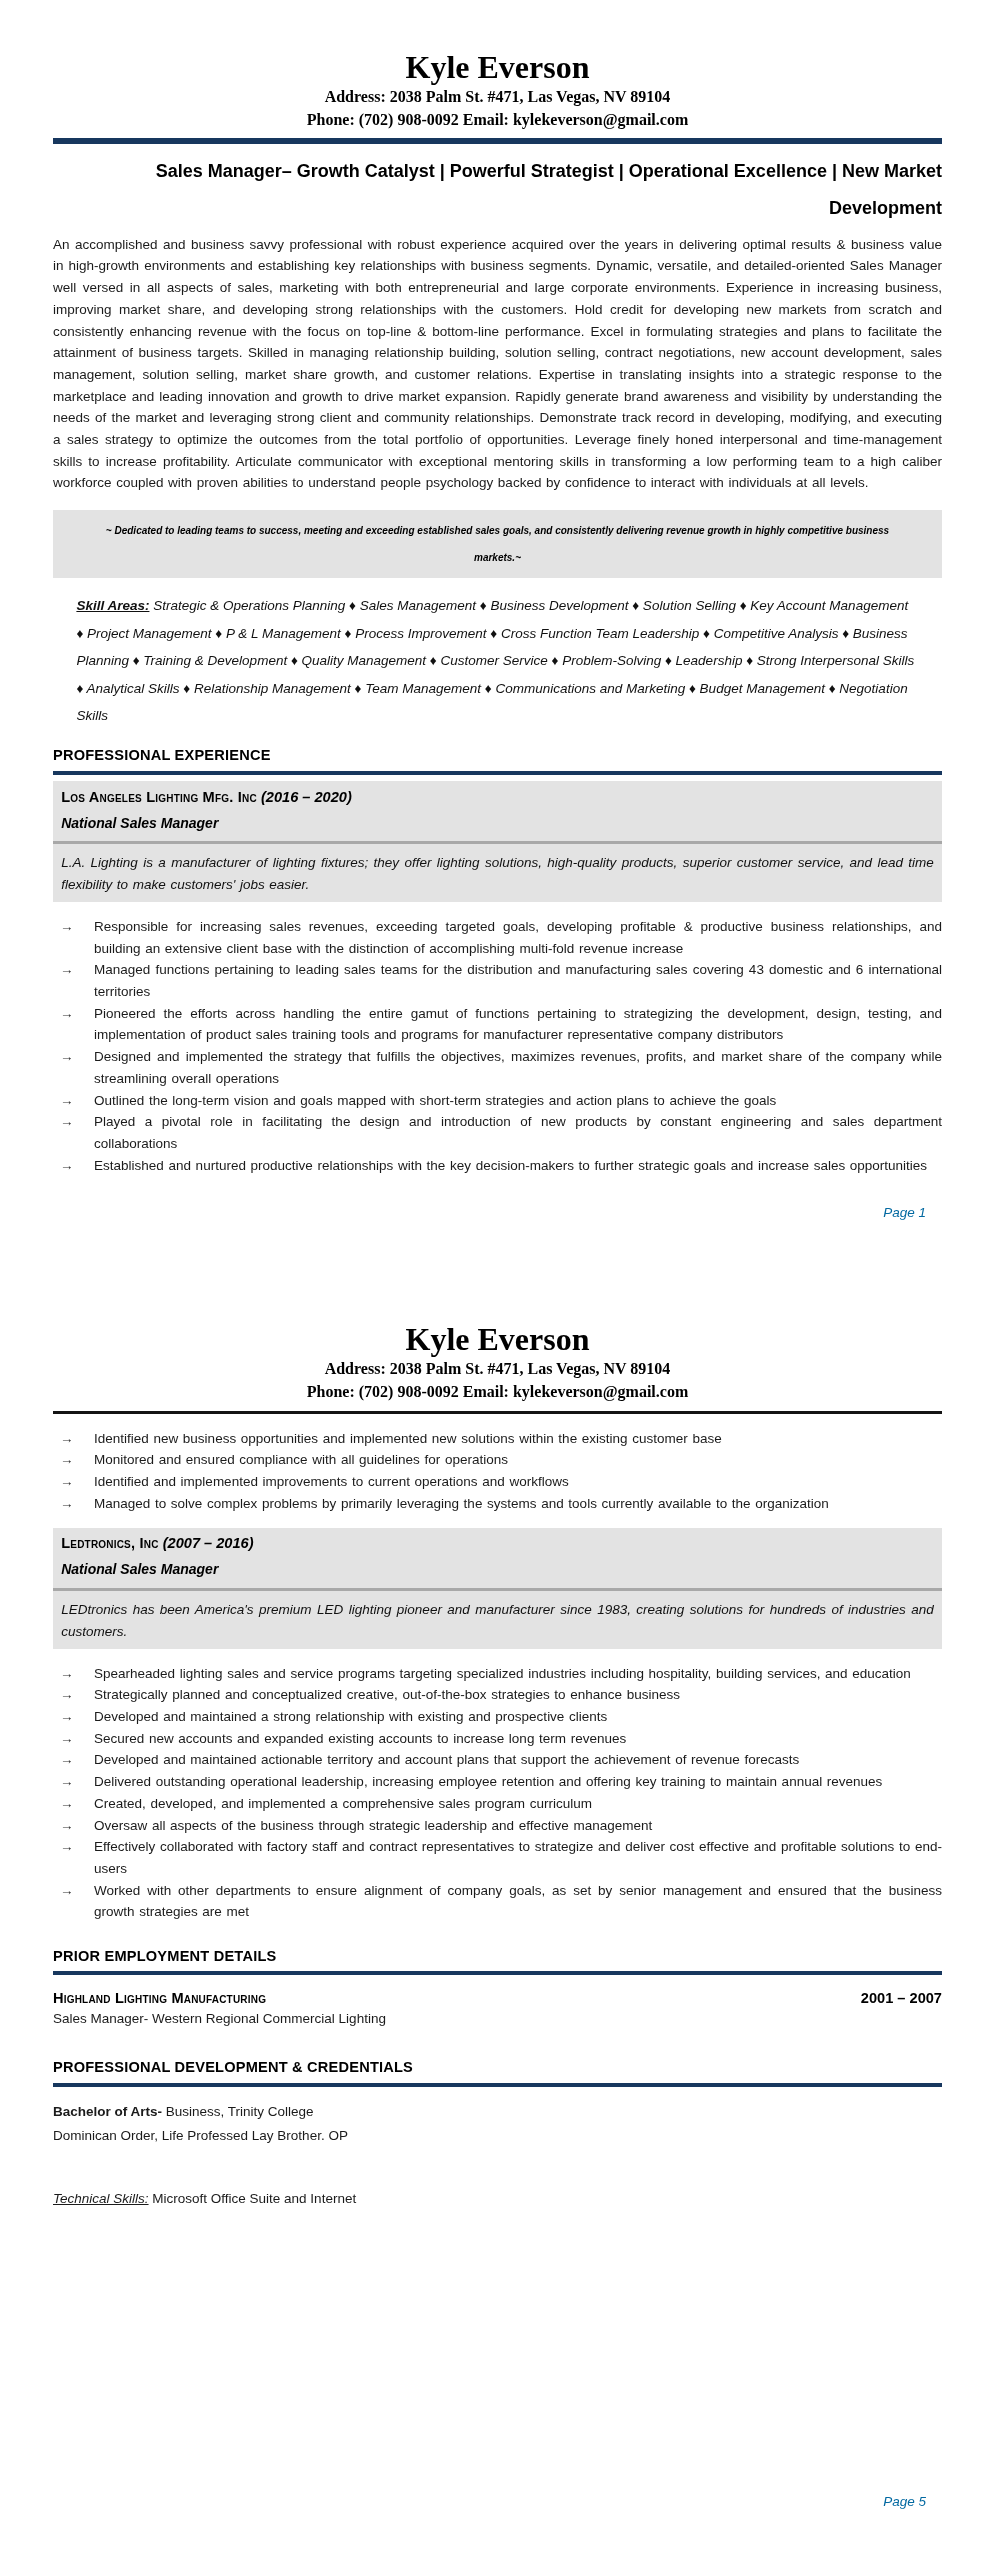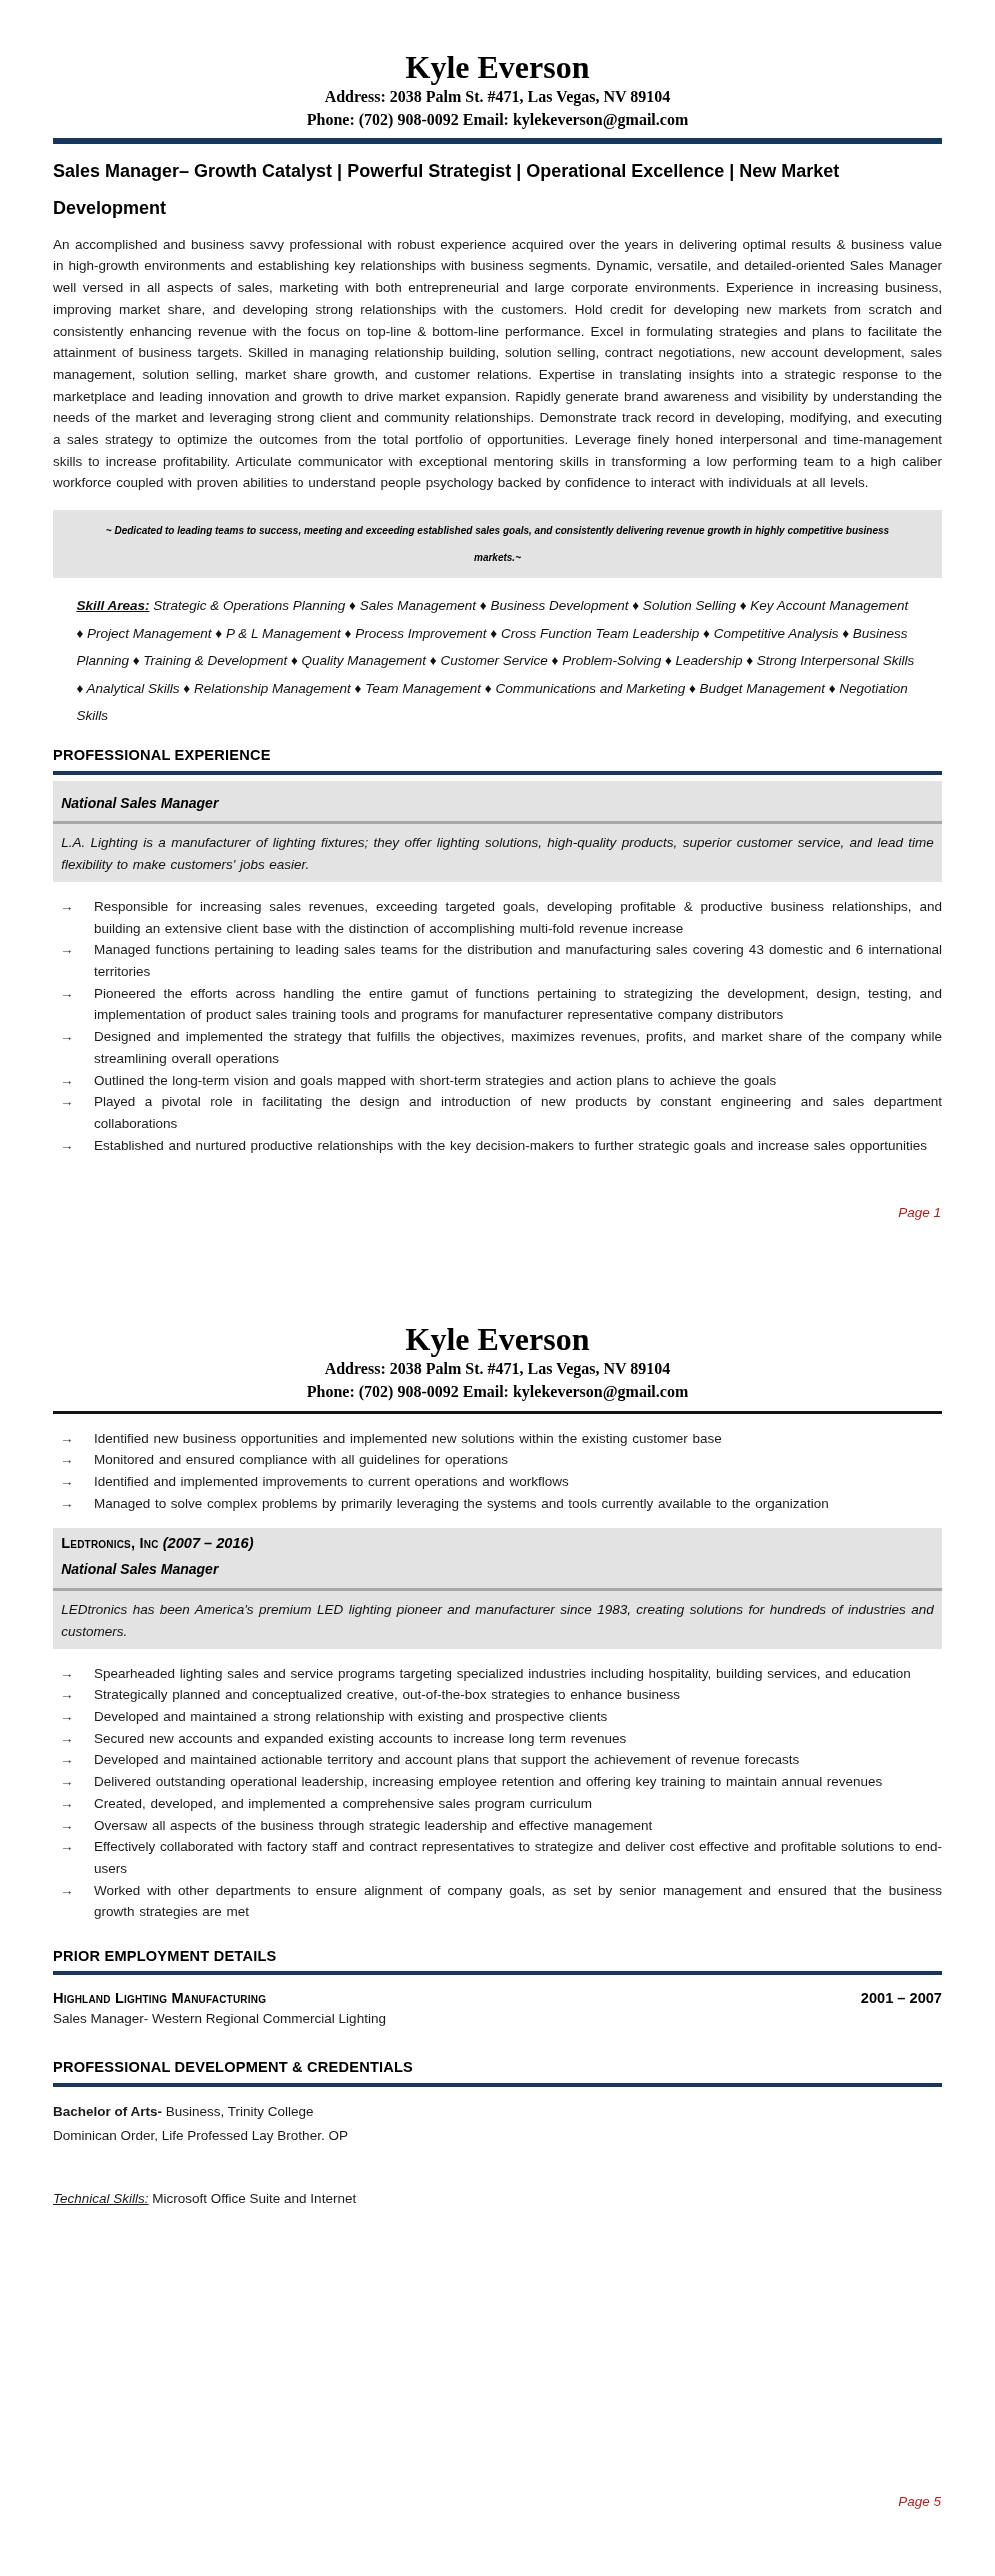--- a/index.html
+++ b/index.html
@@ -25,21 +25,21 @@
     font-size: 16px; font-weight: bold;
     text-align: center; line-height: 1.42; color: #000;
   }
 
   .rule-navy-thick { height: 5.3px; background: #17375E; margin-top: 7px; }
   .rule-navy { height: 4.1px; background: #17375E; margin-top: 7.6px; }
   .rule-black { height: 2.3px; background: #141414; margin-top: 8.2px; }
 
   .headline {
     font-size: 18px; font-weight: bold; color: #000;
-    text-align: left; line-height: 2.05;
+    text-align: right; line-height: 2.05;
     margin: 9.4px 0 0 0;
   }
 
   .para {
     font-size: 13.5px; line-height: 21.7px;
     text-align: justify; margin: 7px 0 16px 0;
     word-spacing: 0.9px;
   }
 
   .quote-box {
@@ -77,22 +77,22 @@
     position: relative; padding-left: 41px;
     font-size: 13.5px; line-height: 21.7px;
     text-align: justify; word-spacing: 0.9px;
   }
   ul.bullets .arrow {
     position: absolute; left: 7px; top: 0;
     font-size: 13.5px; color: #2a2a2a; font-weight: normal;
   }
 
   .pagenum {
-    position: absolute; right: 54px;
-    font-size: 13.5px; font-style: italic; color: #b91c1c;
+    position: absolute; right: 69px;
+    font-size: 13.5px; font-style: italic; color: #0369a1;
   }
   #footer1 { top: 1205px; }
   #footer2 { top: 2494px; }
 
   .page2 { position: absolute; top: 1295px; left: 0; right: 0; padding: 0 53px; }
 
   .prior-row {
     display: flex; justify-content: space-between; align-items: baseline;
     margin-top: 15px;
   }
@@ -122,20 +122,24 @@
 
   <div class="quote-box">~ Dedicated to leading teams to success, meeting and exceeding established sales goals, and consistently delivering revenue growth in highly competitive business markets.~</div>
 
   <p class="skills"><span class="skills-label">Skill Areas:</span>
     <span> Strategic &amp; Operations Planning ♦ Sales Management ♦ Business Development ♦ Solution Selling ♦ Key Account Management ♦ Project Management ♦ P &amp; L Management ♦ Process Improvement ♦ Cross Function Team Leadership ♦ Competitive Analysis ♦ Business Planning ♦ Training &amp; Development ♦ Quality Management ♦ Customer Service ♦ Problem-Solving ♦ Leadership ♦ Strong Interpersonal Skills ♦ Analytical Skills ♦ Relationship Management ♦ Team Management ♦ Communications and Marketing ♦ Budget Management ♦ Negotiation Skills</span></p>
 
   <h3 class="section-title">PROFESSIONAL EXPERIENCE</h3>
   <div class="rule-navy"></div>
 
   <div class="job-box">
+    <div class="job-head">
+      <span class="sc">Los Angeles Lighting Mfg. Inc</span>
+      <span class="dates">(2016 – 2020)</span>
+    </div>
     <div class="job-role">National Sales Manager</div>
     <div class="job-divider"></div>
     <p class="job-desc">L.A. Lighting is a manufacturer of lighting fixtures; they offer lighting solutions, high-quality products, superior customer service, and lead time flexibility to make customers' jobs easier.</p>
   </div>
 
   <ul class="bullets">
       <li><span class="arrow">→</span><span>Responsible for increasing sales revenues, exceeding targeted goals, developing profitable &amp; productive business relationships, and building an extensive client base with the distinction of accomplishing multi-fold revenue increase</span></li>
       <li><span class="arrow">→</span><span>Managed functions pertaining to leading sales teams for the distribution and manufacturing sales covering 43 domestic and 6 international territories</span></li>
       <li><span class="arrow">→</span><span>Pioneered the efforts across handling the entire gamut of functions pertaining to strategizing the development, design, testing, and implementation of product sales training tools and programs for manufacturer representative company distributors</span></li>
       <li><span class="arrow">→</span><span>Designed and implemented the strategy that fulfills the objectives, maximizes revenues, profits, and market share of the company while streamlining overall operations</span></li>

